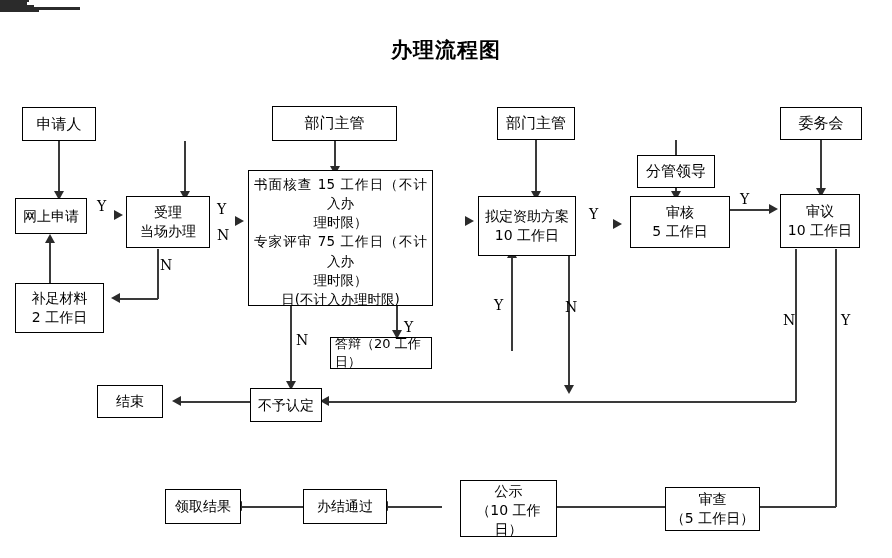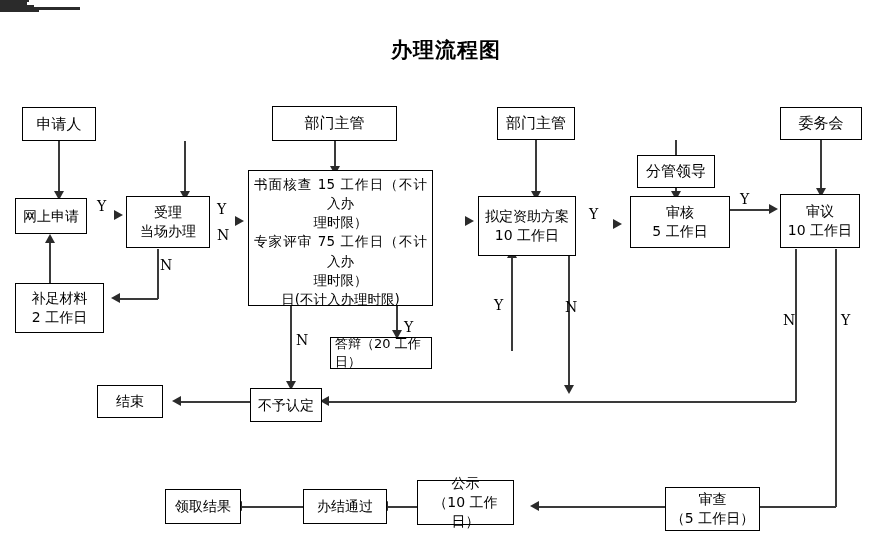--- a/index.html
+++ b/index.html
@@ -243,21 +243,21 @@
   </div>
 
   <div class="h" style="left:180px; top:401px; width:70px;"></div>
   <div class="arrow ar-left" style="left:172px; top:396px;"></div>
 
   <div class="node" style="left:665px; top:487px; width:95px; height:44px;">
     <span>审查</span>
     <span class="l2">（5 工作日）</span>
   </div>
 
-  <div class="node" style="left:417px; top:480px; width:97px; height:45px;">
+  <div class="node" style="left:460px; top:480px; width:97px; height:57px;justify-content:space-between;">
     <span>公示</span>
     <span class="l2">（10 工作日）</span>
   </div>
 
   <div class="node" style="left:303px; top:489px; width:84px; height:35px;">
     <span>办结通过</span>
   </div>
 
   <div class="node" style="left:165px; top:489px; width:76px; height:35px;">
     <span>领取结果</span>

